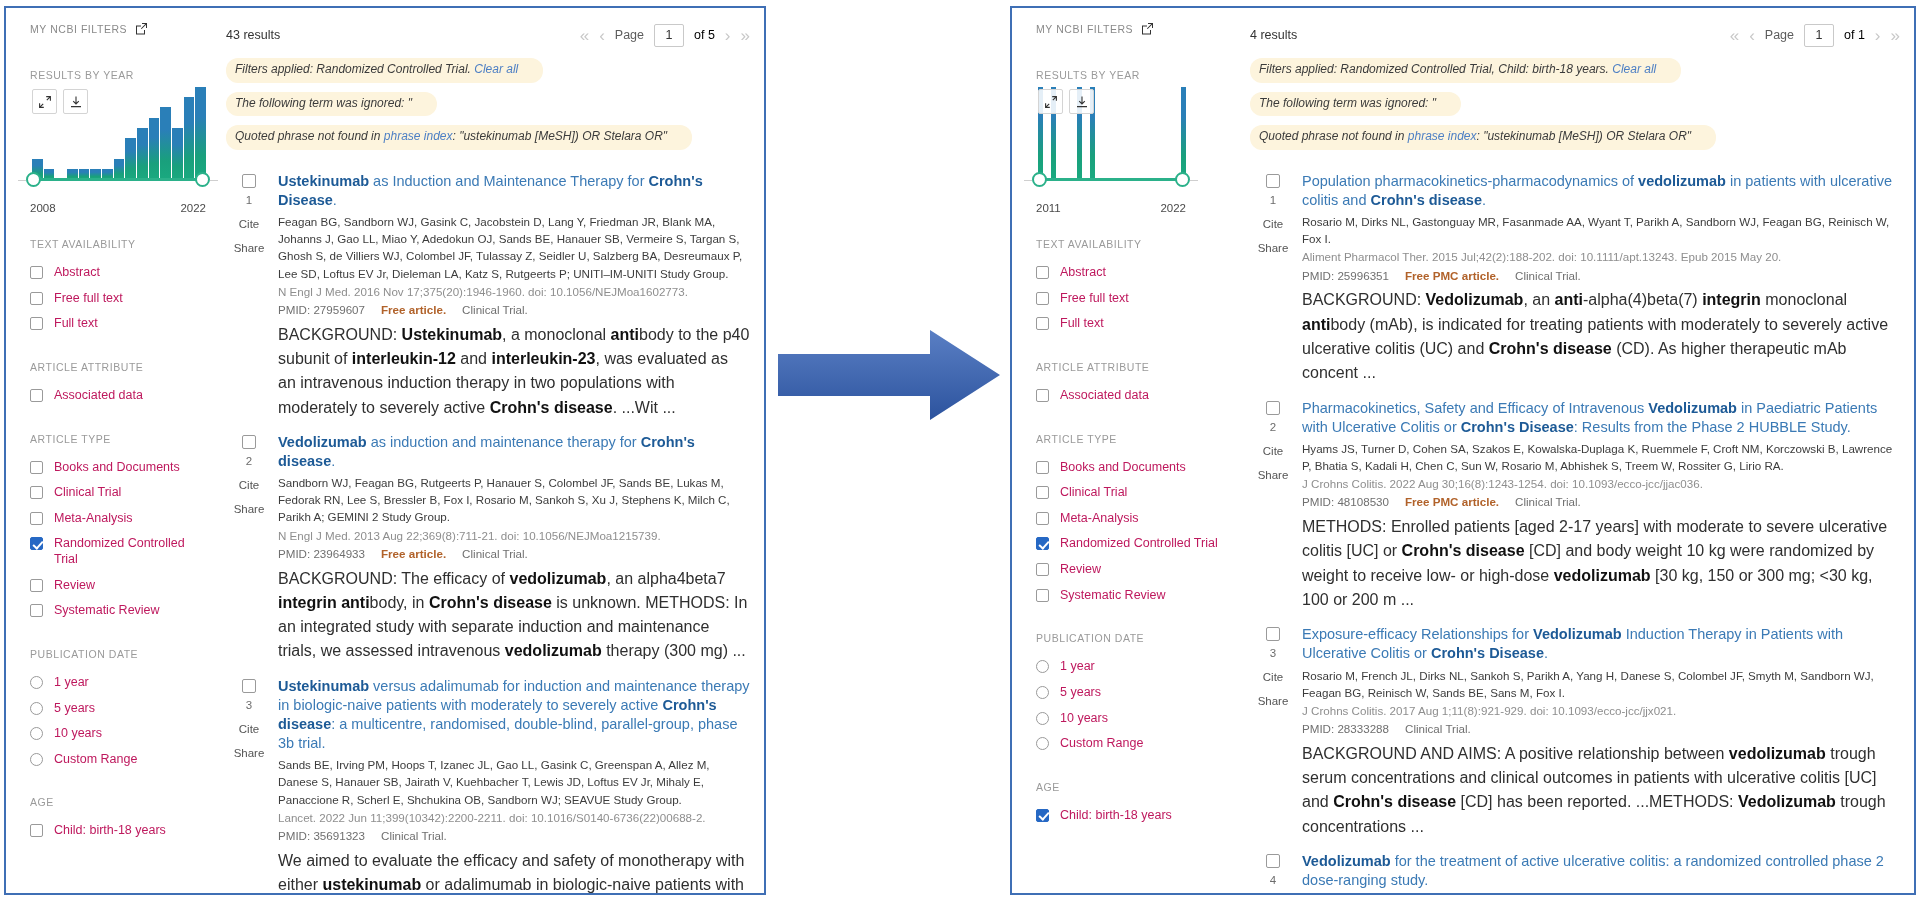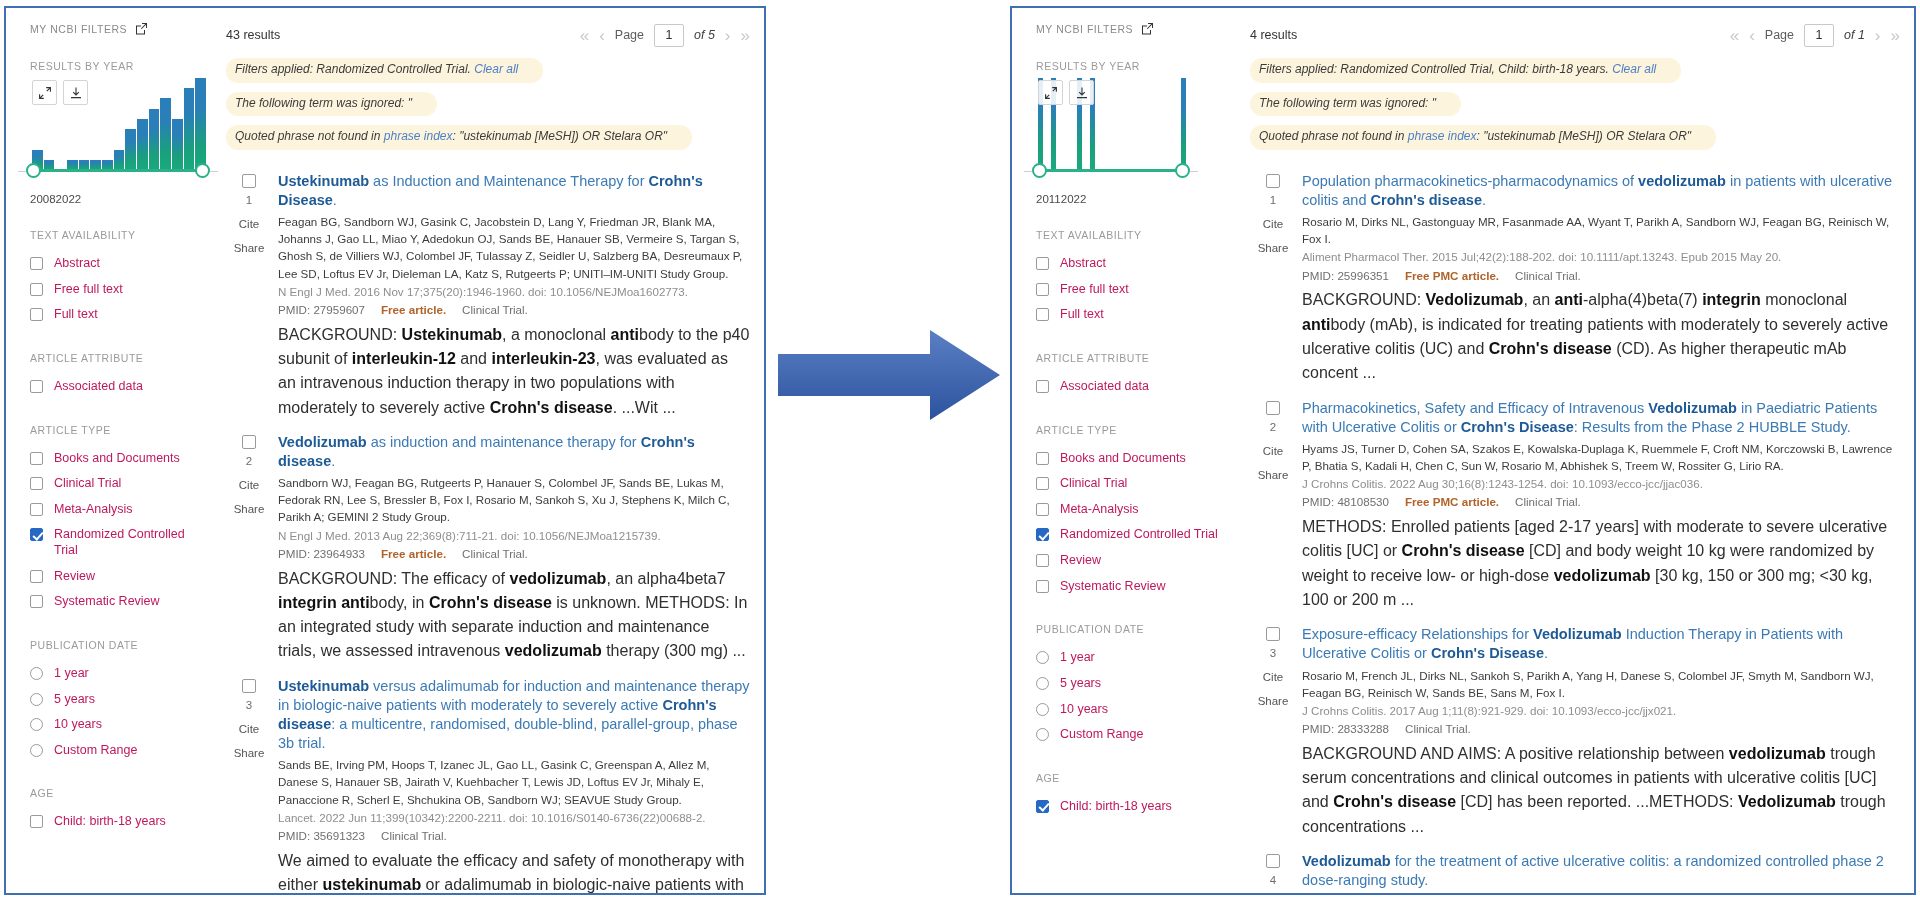--- a/index.html
+++ b/index.html
@@ -42,21 +42,21 @@
     flex: 0 0 212px;
     padding: 14px 12px 0 24px;
     background: #fff;
   }
   .panel-right .sidebar { flex: 0 0 230px; width: 230px; }
 
   .ncbi-filters {
     display: flex; align-items: center; gap: 8px;
     font-size: 10.5px; letter-spacing: .55px;
     color: #8a8a8a; text-transform: uppercase;
-    margin-bottom: 25px;
+    margin-bottom: 34px;
   }
   .ext-icon { display:inline-block; width: 13px; height: 13px; position: relative; }
   .ext-icon svg { display:block; }
 
   .sect-title {
     font-size: 10.5px; letter-spacing: .55px;
     color: #9a9a9a; text-transform: uppercase;
     margin: 24px 0 10px 0;
   }
   .sect-title.first { margin-top: 0; margin-bottom: 8px; }
@@ -94,21 +94,21 @@
     background: #fff; border: 2px solid #2bb18a;
   }
   .knob.left  { left: -4px; }
   .knob.right { right: -4px; }
   .tick-l, .tick-r {
     position: absolute; bottom: 20px; height: 1px; width: 8px; background: #cfcfcf;
   }
   .tick-l { left: -12px; } .tick-r { right: -12px; }
   .year-row {
     position: relative; width: 176px;
-    display: flex; 
+    display: flex; justify-content: space-between;
     font-size: 11.5px; color: #4a4a4a; margin-top: 1px;
   }
   .panel-right .year-row { width: 150px; }
 
   
   .filter-row {
     display: flex; align-items: flex-start; gap: 11px;
     padding: 5px 0; font-size: 12.5px; color: #be185d;
     line-height: 1.25;
   }
@@ -146,21 +146,21 @@
     margin-left: auto; display: flex; align-items: center; gap: 10px;
     color: #aaa; font-size: 12.5px;
   }
   .pg-ico { font-size: 17px; color: #c8c8c8; line-height: 1; }
   .pg-label { color: #5c5c5c; font-size: 12.5px; }
   .pg-input {
     width: 30px; height: 23px; border: 1px solid #c9c9c9; border-radius: 2px;
     display:flex; align-items:center; justify-content:center;
     font-size: 12.5px; color:#333; background:#fff;
   }
-  .pg-of { color: #404040; font-size: 12.5px; font-style: italic; }
+  .pg-of { color: #000000; font-size: 12.5px; }
 
   .banner {
     display: inline-block;
     background: #fdf4dd;
     font-style: italic;
     font-size: 12px;
     color: #3b3b3b;
     padding: 4px 25px 5px 9px;
     margin-bottom: 9px;
     line-height: 1.3;

